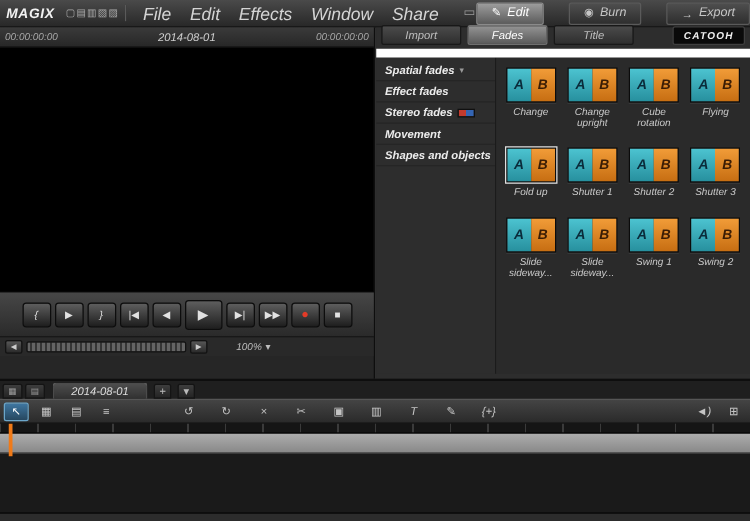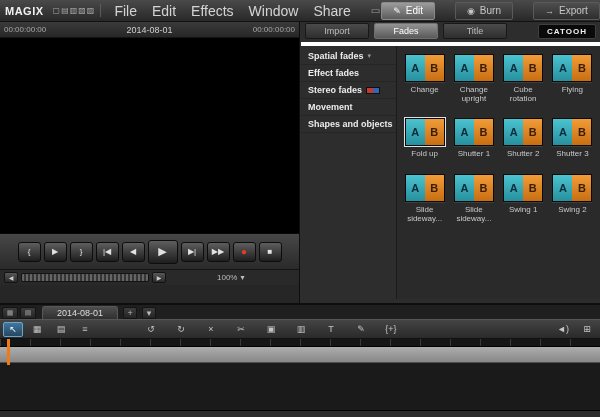--- a/index.html
+++ b/index.html
@@ -1,18 +1,18 @@
 <!DOCTYPE html>
 <html><head>
 <meta charset="utf-8">
 <style>
   * { margin:0; padding:0; box-sizing:border-box; }
   html,body { width:600px; height:417px; }
   body { font-family:"Liberation Sans","DejaVu Sans",sans-serif; background:#1d1d1d; overflow:hidden; }
-  #app { position:relative; width:600px; height:417px; background:#2e2e2e; font-size:10px; color:#ccc; }
+  #app { position:relative; width:600px; height:417px; background:#2e2e2e; font-size:10px; color:#ccc;font-style:italic; }
 
   
   #menubar { position:absolute; top:0; left:0; right:0; height:22px;
     background:linear-gradient(#4a4a4a,#282828); border-bottom:1px solid #121212;
     display:flex; align-items:center; padding:0 5px; gap:1px; }
   .brand { font-size:11px; font-weight:bold; color:#f2f2f2; letter-spacing:.5px; margin-right:8px; }
   .qicon { width:15px; height:15px; display:flex; align-items:center; justify-content:center;
     font-size:8px; color:#a8a8a8; border-radius:2px; }
   .mdiv { width:1px; height:13px; background:#1a1a1a; border-right:1px solid #5a5a5a; margin:0 5px; }
   .menu-item { padding:0 7px; font-size:14px; color:#d4d4d4; }
@@ -44,28 +44,28 @@
     color:#e2e2e2; font-size:8px; }
   .tbtn.play { min-width:30px; height:24px; font-size:11px; }
   .tbtn.record { color:#e23b28; font-size:10px; }
   #scrubrow { height:15px; display:flex; align-items:center; background:#292929;
     padding:0 4px; gap:3px; font-size:8px; color:#bdbdbd; }
   .sbtn { width:14px; height:11px; display:flex; align-items:center; justify-content:center;
     background:linear-gradient(#575757,#2a2a2a); border:1px solid #131313; border-radius:2px;
     color:#ccc; font-size:6px; }
   .scrub-track { width:128px; height:9px; border:1px solid #131313; border-radius:2px;
     background:repeating-linear-gradient(90deg,#646464 0 2px,#353535 2px 4px); }
-  #zoom-box { margin-left:48px; display:flex; align-items:flex-start; gap:3px; }
+  #zoom-box { margin-left:20px; display:flex; align-items:flex-start; gap:3px; }
 
   
   #pool { position:absolute; top:22px; left:301px; width:299px; height:281px; background:#2d2d2d; }
   #pool-corner { position:absolute; top:1px; right:3px; width:14px; height:8px;
     display:flex; align-items:center; justify-content:center; color:#8f8f8f; font-size:7px; }
   #pool-tabs { position:relative; height:24px; display:flex; align-items:flex-end; gap:5px;
-    padding:0 4px 3px; border-bottom:4px solid #ffffff; }
+    padding:0 4px 3px; border-bottom:7px solid #ffffff; }
   .pool-tab { flex:0 0 64px; height:16px; display:flex; align-items:center; justify-content:center;
     background:linear-gradient(#4b4b4b,#2e2e2e); border:1px solid #181818; border-radius:2px;
     color:#bdbdbd; font-size:9px; }
   .pool-tab.active { background:linear-gradient(#939393,#5a5a5a); color:#fff; border-color:#6f6f6f; }
   .catooh { margin-left:auto; background:#0a0a0a; color:#f0f0f0; border:1px solid #3f3f3f;
     border-radius:2px; padding:2px 8px; font-size:8px; font-weight:bold; letter-spacing:1px; }
   #pool-body { display:flex; height:253px; }
   #pool-cats { width:96px; background:#2d2d2d; border-right:1px solid #1b1b1b; padding-top:2px; }
   .cat { display:flex; align-items:center; padding:0 7px; height:17px; border-bottom:1px solid #252525;
     color:#ececec; font-weight:bold; font-size:9px; white-space:nowrap; }

